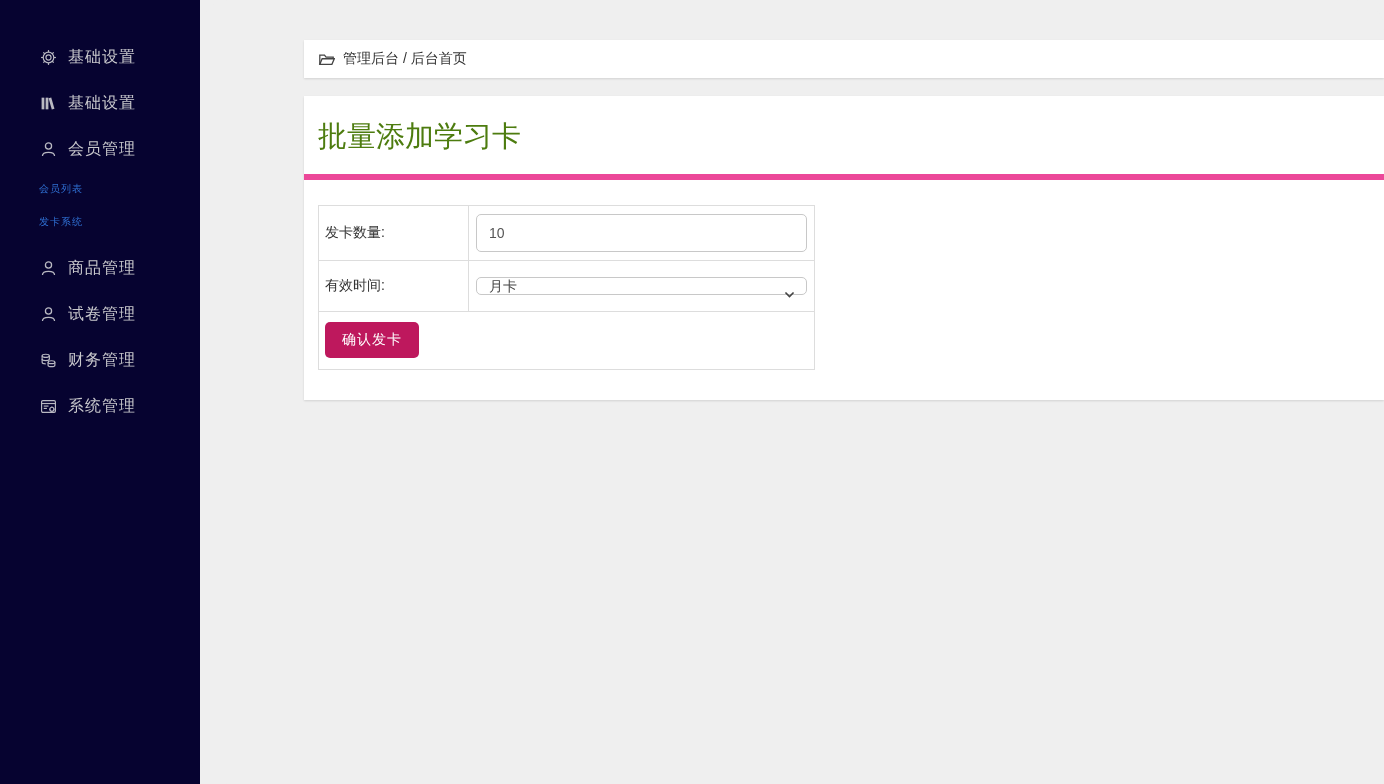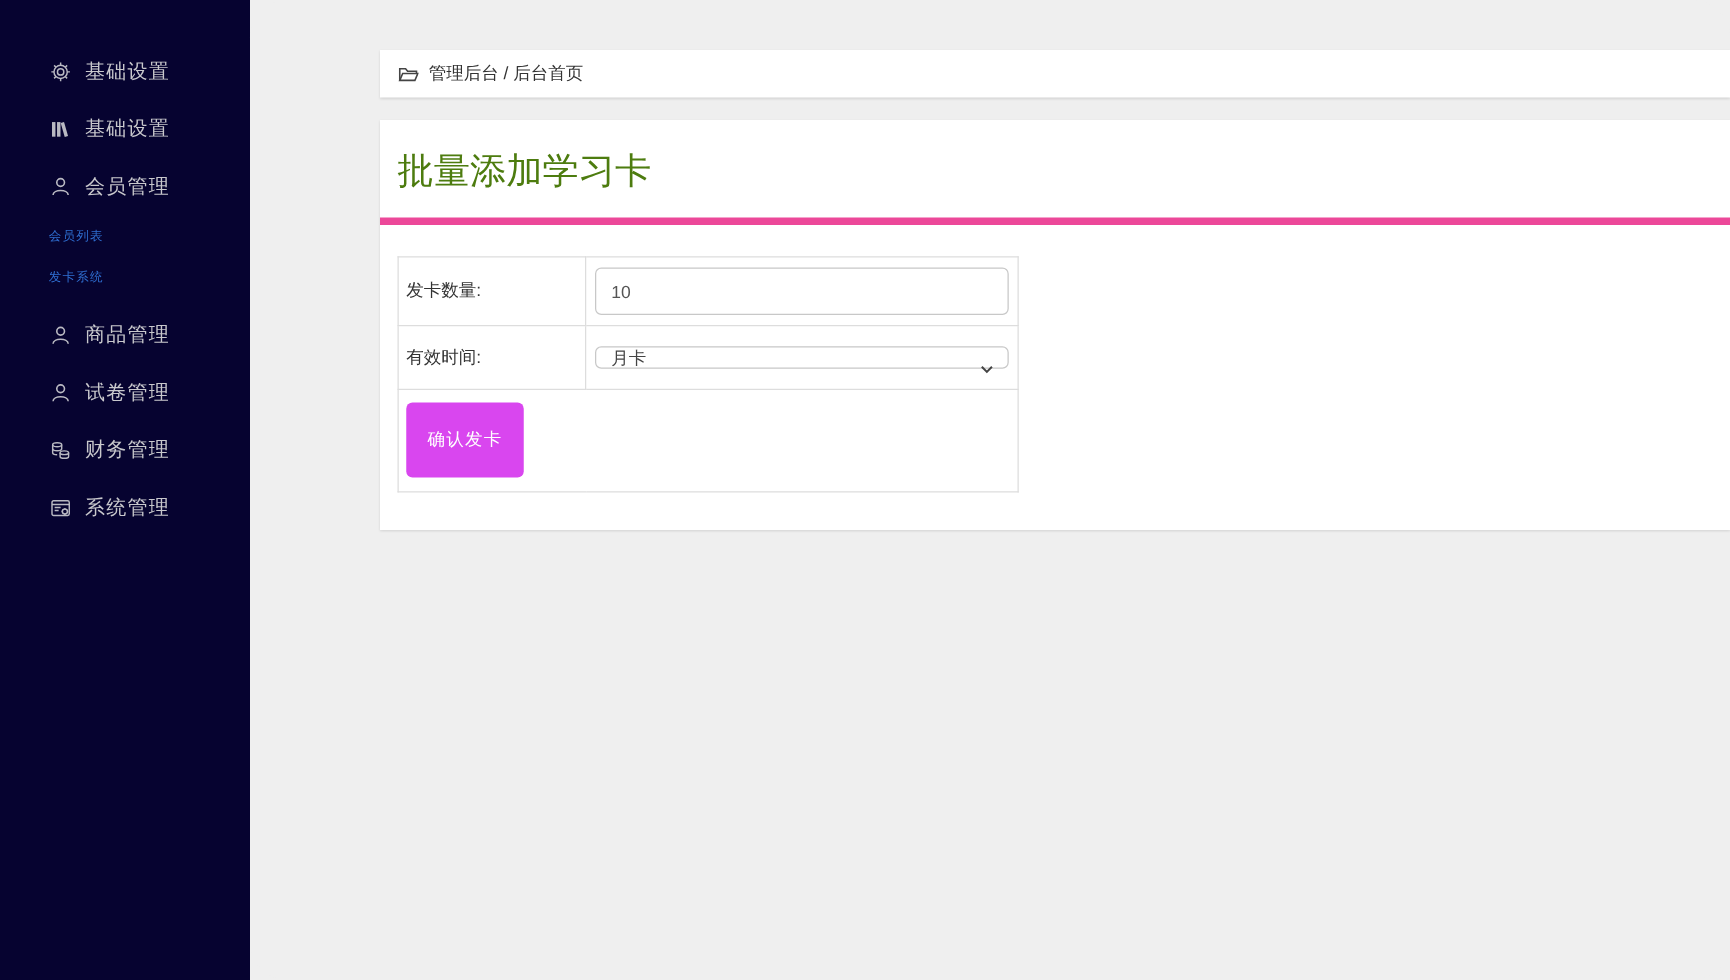--- a/index.html
+++ b/index.html
@@ -80,22 +80,22 @@
     background:#fff;
     appearance:none; -webkit-appearance:none; -moz-appearance:none;
     outline:none; cursor:pointer;
   }
   .chevron {
     position:absolute; right:11px; top:11px;
     pointer-events:none; color:#444; display:flex;
   }
   td.cell-button { padding:10px 7px 11px 6px; }
   .btn-confirm {
-    background:#d946ef; border:none; border-radius:5px;
-    color:#ffffff; font-size:14px; padding:21px 17px;
+    background:#be185d; border:none; border-radius:5px;
+    color:#ffffff; font-size:14px; padding:9px 17px;
     cursor:pointer; letter-spacing:1px;
   }
 </style>
 </head>
 <body>
 
 <div class="sidebar">
 
   <div class="nav">
 

